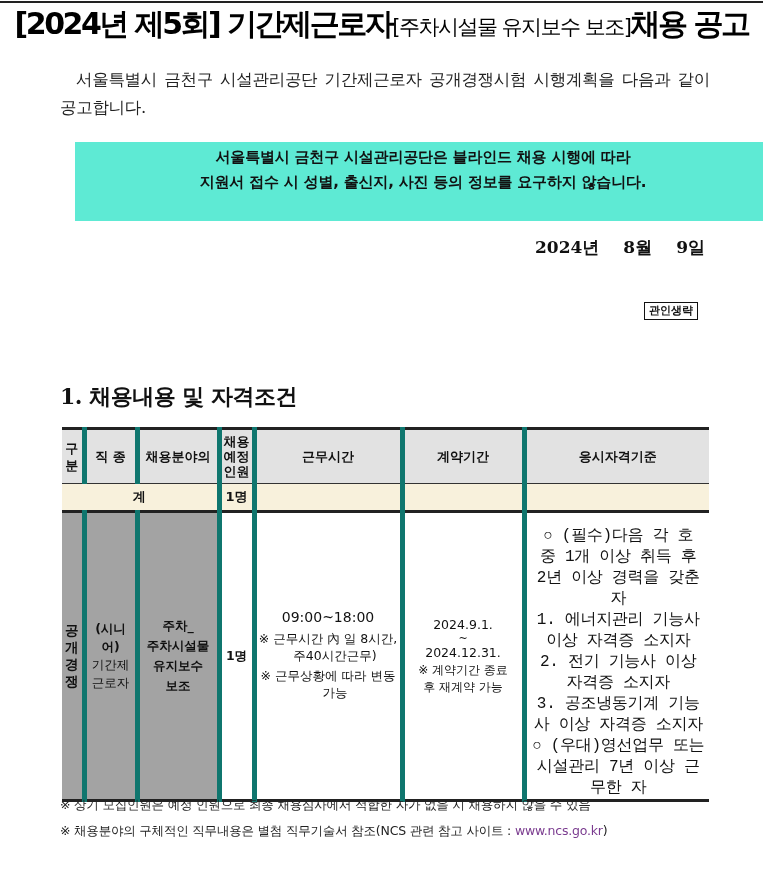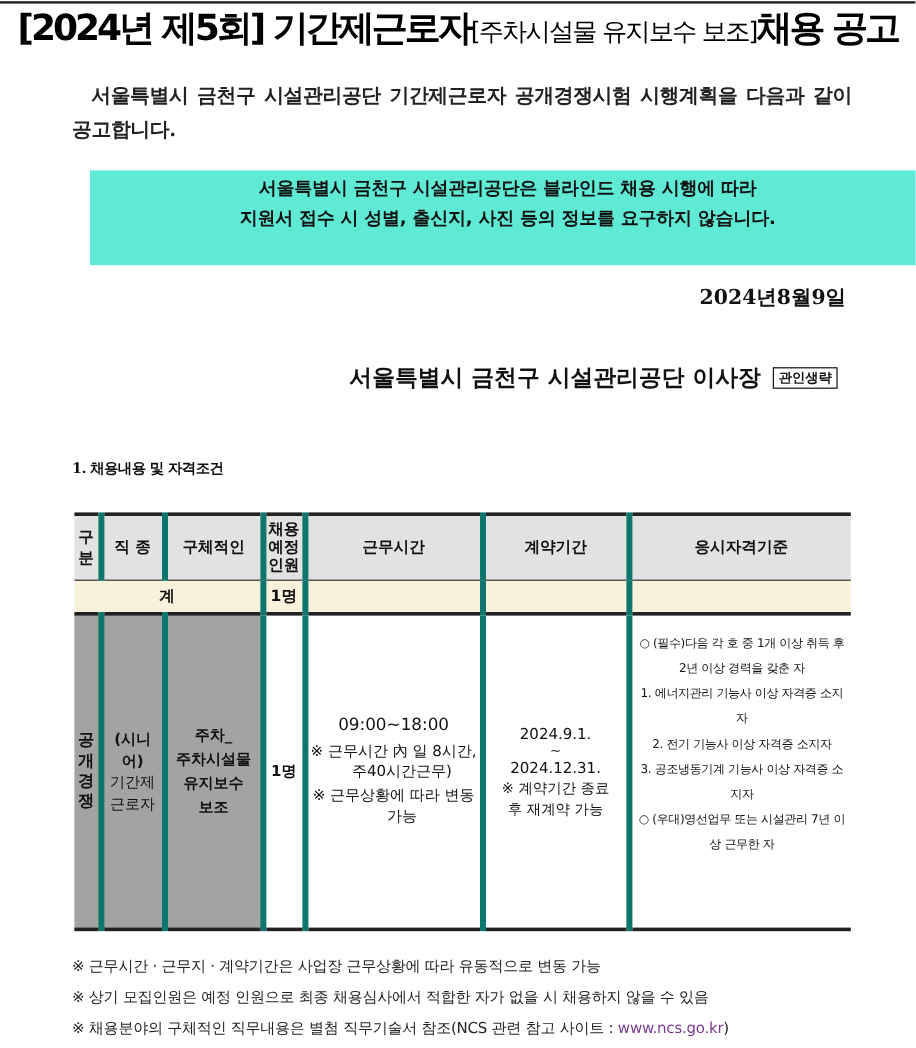--- a/index.html
+++ b/index.html
@@ -12,53 +12,53 @@
     position: absolute; left: 0; top: 8px; width: 763px; text-align: center;
     font-family: "DejaVu Sans", sans-serif; font-weight: bold; font-size: 27px;
     letter-spacing: -2px; line-height: 32px; white-space: nowrap; color: #000;
   }
   .title .t-mid { font-size: 21px; font-weight: normal; letter-spacing: -1.5px; }
   .title .t-big { font-size: 30px; letter-spacing: -2.5px; }
 
   .intro {
     position: absolute; left: 60px; top: 66px; width: 650px;
     font-family: "DejaVu Serif", serif; font-size: 16.5px; line-height: 28px;
-    letter-spacing: -0.3px; color: #222; text-align: justify; font-weight: bold;
+    letter-spacing: -0.3px; color: #222; text-align: justify;
   }
   .intro .indent { display: inline-block; width: 16px; }
 
   .notice-box {
     position: absolute; left: 75px; top: 142px; width: 696px; height: 79px;
     background: #5eead4; text-align: center;
     font-family: "DejaVu Sans", sans-serif; font-weight: bold; font-size: 15px;
     line-height: 25px; padding-top: 3px; letter-spacing: -0.2px; color: #111;
   }
 
   .date-line {
     position: absolute; right: 58px; top: 236px;
     font-family: "DejaVu Serif", serif; font-weight: bold; font-size: 17px; color: #111;
     white-space: nowrap;
   }
-  .date-line span { }
+  .date-line span { margin-left: 24px; }
   .date-line span:first-child { margin-left: 0; }
 
   .signature {
     position: absolute; right: 65px; top: 302px; white-space: nowrap;
     font-family: "DejaVu Serif", serif; font-weight: bold; font-size: 19px; color: #111;
     display: flex; align-items: center;
   }
   .seal {
     display: inline-block; margin-left: 10px; border: 1.5px solid #111;
     font-family: "DejaVu Sans", sans-serif; font-size: 11px; font-weight: bold;
     padding: 1px 4px; line-height: 14px;
   }
 
   .section-title {
     position: absolute; left: 60px; top: 382px;
-    font-family: "DejaVu Serif", serif; font-size: 12px; font-weight: bold; color: #111;
+    font-family: "DejaVu Serif", serif; font-size: 22px; font-weight: bold; color: #111;
     letter-spacing: -0.5px;
   }
 
   table.recruit {
     position: absolute; left: 62px; top: 427px; width: 647px;
     border-collapse: collapse; table-layout: fixed;
     font-family: "DejaVu Sans", sans-serif; color: #111;
   }
   table.recruit td, table.recruit th {
     border-left: 5px solid #0f766e; border-right: 1px solid #333;
@@ -86,21 +86,21 @@
   .field { font-weight: bold; font-size: 13.5px; line-height: 20px; }
   .count { font-weight: bold; font-size: 13.5px; }
 
   .hours { text-align: left; padding: 0 6px; font-size: 12px; line-height: 17px; }
   .hours .main { text-align: center; font-size: 14px; margin-bottom: 4px; }
   .hours .note { padding-left: 14px; text-indent: -14px; margin-bottom: 3px; }
 
   .contract { font-size: 14px; line-height: 18px; }
   .contract .small { font-size: 12px; line-height: 17px; }
 
-  td.quals { text-align: center; vertical-align: top !important; padding: 13px 4px 0 5px !important; font-size: 10px; line-height: 21px; letter-spacing: -0.3px; }
+  td.quals { text-align: center; vertical-align: top !important; padding: 13px 4px 0 5px !important; font-size: 16px; line-height: 21px; letter-spacing: -0.3px; font-family: Liberation Mono, monospace; }
 
   .footnotes {
     position: absolute; left: 60px; top: 792px;
     font-family: "DejaVu Sans", sans-serif; font-size: 12.5px; line-height: 26px; color: #222;
     letter-spacing: -0.2px;
   }
   .footnotes .link { color: #7a3b8f; }
 </style>
 </head>
 <body>
@@ -116,41 +116,40 @@
 <div class="notice-box">
   <div>서울특별시 금천구 시설관리공단은 블라인드 채용 시행에 따라</div>
   <div>지원서 접수 시 성별, 출신지, 사진 등의 정보를 요구하지 않습니다.</div>
 </div>
 
 <div class="date-line">
   <span>2024년</span><span>8월</span><span>9일</span>
 </div>
 
 <div class="signature">
-  <span>서울특별시 금천구 시설관리공단 이사장</span>
   <span class="seal">관인생략</span>
 </div>
 
 <h2 class="section-title">1. 채용내용 및 자격조건</h2>
 
 <table class="recruit">
   <colgroup>
     <col style="width:22px">
     <col style="width:53px">
     <col style="width:82px">
     <col style="width:35px">
     <col style="width:148px">
     <col style="width:122px">
     <col style="width:185px">
   </colgroup>
   <thead>
     <tr>
       <th><span class="vert-h">구분</span></th>
       <th>직 종</th>
-      <th>구체적인</th>
+      <th>채용분야의</th>
       <th><span class="hd-count">채용예정인원</span></th>
       <th>근무시간</th>
       <th>계약기간</th>
       <th>응시자격기준</th>
     </tr>
   </thead>
   <tbody>
     <tr class="total-row">
       <td colspan="3" style="border-right:1px solid #333">계</td>
       <td>1명</td>
@@ -188,16 +187,15 @@
         <div> 1. 에너지관리 기능사 이상 자격증 소지자</div>
         <div> 2. 전기 기능사 이상 자격증 소지자</div>
         <div> 3. 공조냉동기계 기능사 이상 자격증 소지자</div>
         <div>○ (우대)영선업무 또는 시설관리 7년 이상 근무한 자</div>
       </td>
     </tr>
   </tbody>
 </table>
 
 <div class="footnotes">
-  <div>※ 근무시간 · 근무지 · 계약기간은 사업장 근무상황에 따라 유동적으로 변동 가능</div>
   <div>※ 상기 모집인원은 예정 인원으로 최종 채용심사에서 적합한 자가 없을 시 채용하지 않을 수 있음</div>
   <div><span>※ 채용분야의 구체적인 직무내용은 별첨 직무기술서 참조(NCS 관련 참고 사이트 : </span><a class="link">www.ncs.go.kr</a><span>)</span></div>
 </div>
 
 </body></html>

